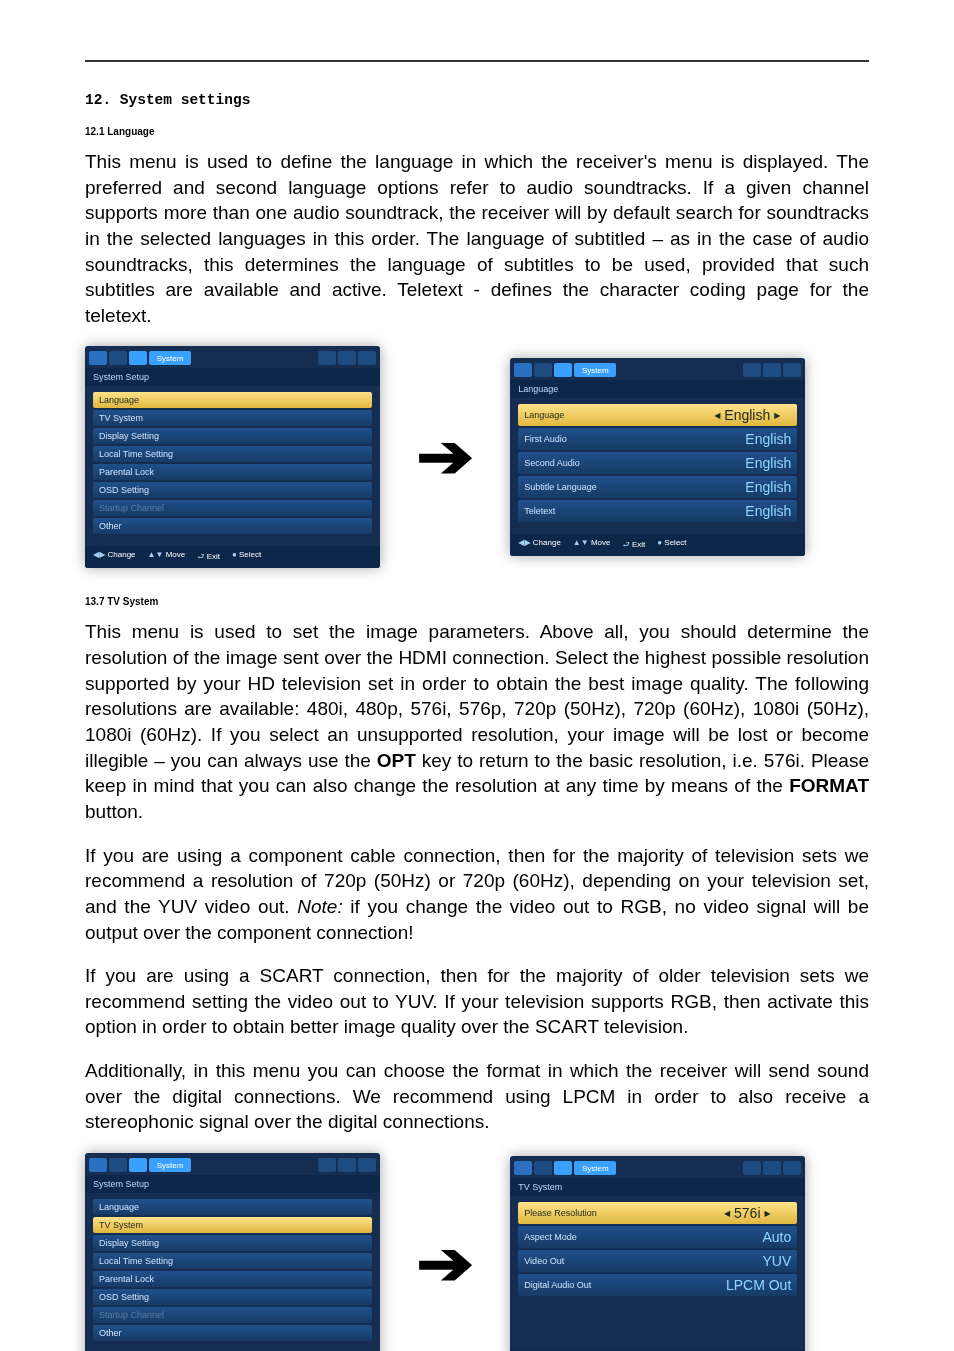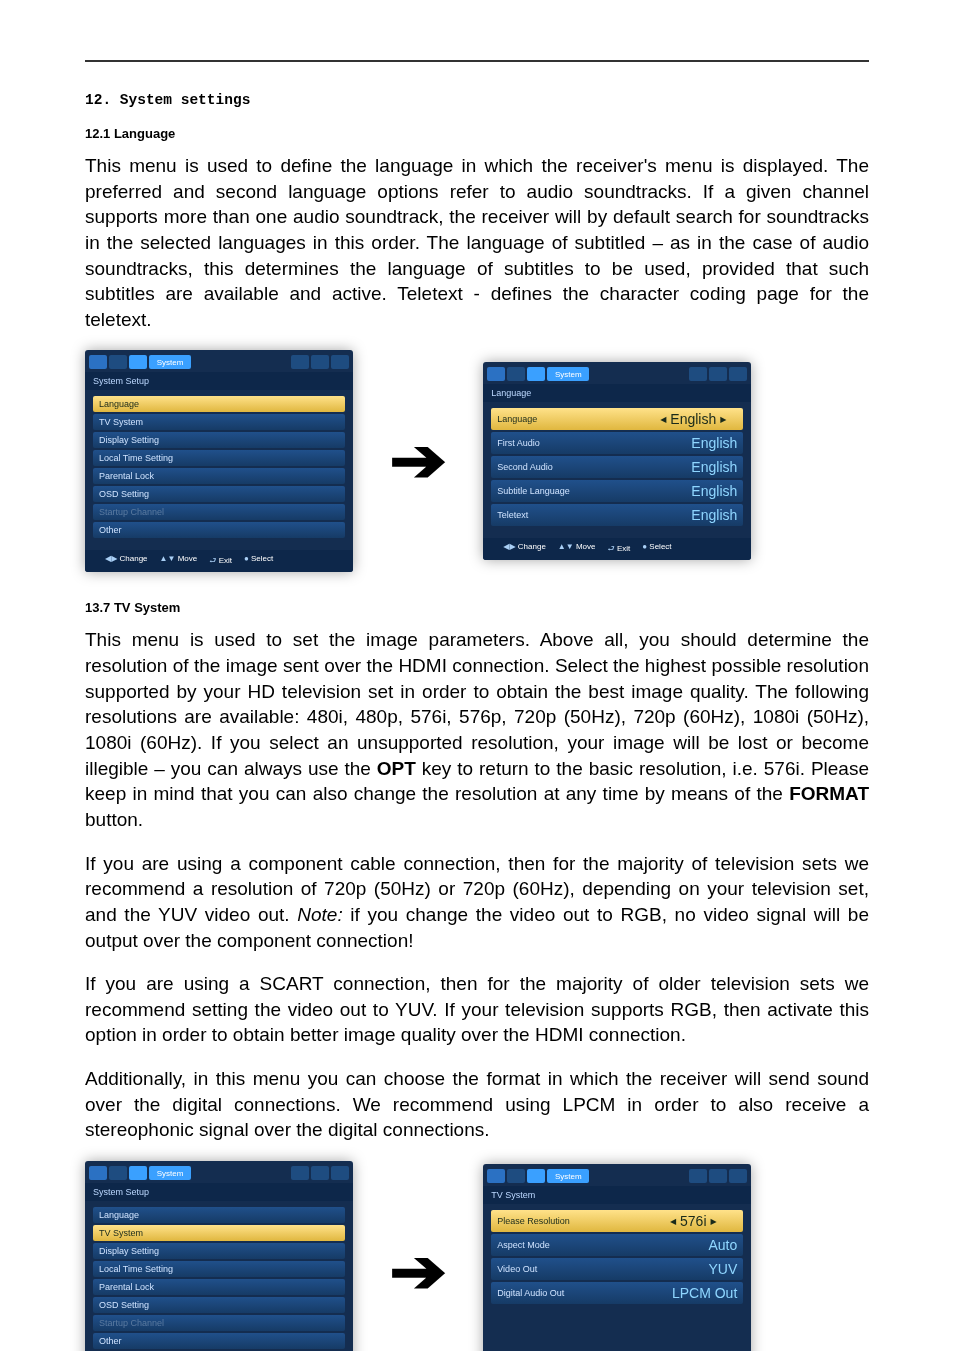--- a/index.html
+++ b/index.html
@@ -18,39 +18,39 @@
     border-top: 2px solid #333;
     margin: 0 0 30px 0;
   }
   h2 {
     font-size: 14.5px;
     font-weight: bold;
     margin: 18px 0 18px 0;
     font-family: Liberation Mono, monospace;
   }
   h3 {
-    font-size: 13px;
+    font-size: 10px;
     font-weight: bold;
     margin: 18px 0 12px 0;
   }
   p {
     font-size: 19px;
     line-height: 1.35;
     text-align: justify;
     margin: 8px 0 18px 0;
   }
   .figrow {
     display: flex;
     align-items: center;
     justify-content: flex-start;
     gap: 30px;
     margin: 4px 0 28px 0;
   }
   .shot {
-    width: 268px;
+    width: 295px;
     box-shadow: 0 0 14px rgba(0,0,0,.35);
     background: #142d50;
     border-radius: 3px;
     overflow: hidden;
     font-size: 10px;
     color: #cfe3ff;
   }
   .shot .topbar {
     display: flex;
     gap: 2px;
@@ -97,21 +97,21 @@
   .arrowpill {
     display:inline-block; width:6px; text-align:center;
     color:#8fd6ff; font-size:8px;
   }
   .mrow.sel .arrowpill { color:#1a2a1a; }
   .valwrap { display:flex; align-items:center; gap:4px; min-width:88px; justify-content:center;}
   .footer {
     background: #0d274a;
     display: flex;
     gap: 12px;
-    padding: 4px 20px;
+    padding: 4px 8px;
     font-size: 8px;
     color: #a9cff5;
   }
   .footer span b { color: #fff; font-weight: normal; }
   .arrow {
     font-size: 60px;
     font-weight: 900;
     color: #000;
     transform: scaleX(1.15);
     line-height: 1;
@@ -235,21 +235,21 @@
   <h3>13.7 TV System</h3>
 
   <p>
     <span>This menu is used to set the image parameters. Above all, you should determine the resolution of the image sent over the HDMI connection. Select the highest possible resolution supported by your HD television set in order to obtain the best image quality. The following resolutions are available: 480i, 480p, 576i, 576p, 720p (50Hz), 720p (60Hz), 1080i (50Hz), 1080i (60Hz). If you select an unsupported resolution, your image will be lost or become illegible – you can always use the </span><b>OPT</b><span> key to return to the basic resolution, i.e. 576i. Please keep in mind that you can also change the resolution at any time by means of the </span><b>FORMAT</b><span> button.</span>
   </p>
 
   <p>
     <span>If you are using a component cable connection, then for the majority of television sets we recommend a resolution of 720p (50Hz) or 720p (60Hz), depending on your television set, and the YUV video out. </span><i>Note:</i><span> if you change the video out to RGB, no video signal will be output over the component connection!</span>
   </p>
 
-  <p>If you are using a SCART connection, then for the majority of older television sets we recommend setting the video out to YUV. If your television supports RGB, then activate this option in order to obtain better image quality over the HDMI connection.</p>
+  <p>If you are using a SCART connection, then for the majority of older television sets we recommend setting the video out to YUV. If your television supports RGB, then activate this option in order to obtain better image quality over the SCART television.</p>
 
   <p>Additionally, in this menu you can choose the format in which the receiver will send sound over the digital connections. We recommend using LPCM in order to also receive a stereophonic signal over the digital connections.</p>
 
   <div class="figrow">
 
     <div class="shot">
       <div class="topbar">
         <div class="tab"></div>
         <div class="tab dim"></div>
         <div class="tab sel"></div>

